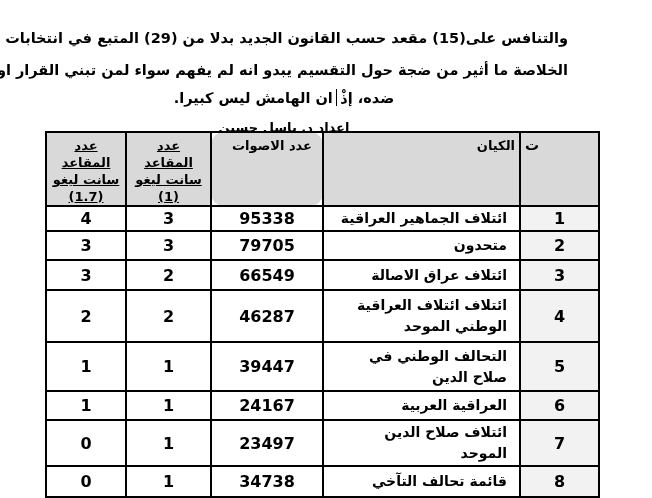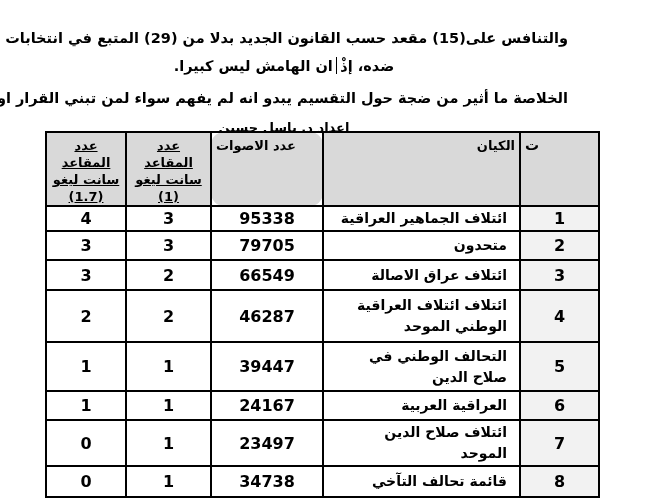--- a/index.html
+++ b/index.html
@@ -55,21 +55,21 @@
   th{
     background:var(--header-bg);
     vertical-align:top;
     font-weight:bold;
     font-size:13px;
     padding:4px 4px 0 4px;
     line-height:17px;
   }
   .h-index{text-align:left;font-size:14px;}
   .h-entity{text-align:right;}
-  .h-votes{text-align:left;padding-right:10px;border-radius:13px;}
+  .h-votes{text-align:right;padding-right:10px;border-radius:13px;}
   .h-seats{text-align:center;text-decoration:underline;}
   .hl{display:block;}
   td{
     vertical-align:middle;
     font-weight:bold;
     background:#fff;
   }
   .c-index{
     background:var(--index-bg);
     text-align:center;
@@ -84,22 +84,22 @@
   .c-num{
     text-align:center;
     font-size:16px;
   }
 </style>
 </head>
 <body>
 
 <div class="doc-text">
   <div class="line p1">والتنافس على(15) مقعد حسب القانون الجديد بدلا من (29) المتبع في انتخابات 2013</div>
+  <div class="line p2a">الخلاصة ما أثير من ضجة حول التقسيم يبدو انه لم يفهم سواء لمن تبني القرار او من وقف</div>
   <div class="line p2b"><span>ضده، إذْ</span><span class="caret"></span><span>ان الهامش ليس كبيرا.</span></div>
-  <div class="line p2a">الخلاصة ما أثير من ضجة حول التقسيم يبدو انه لم يفهم سواء لمن تبني القرار او من وقف</div>
   <div class="line byline">اعداد د. باسل حسين</div>
 </div>
 
 <div class="tbl-wrap">
   <table>
     <colgroup>
       <col style="width:79px">
       <col style="width:197px">
       <col style="width:112px">
       <col style="width:85px">

